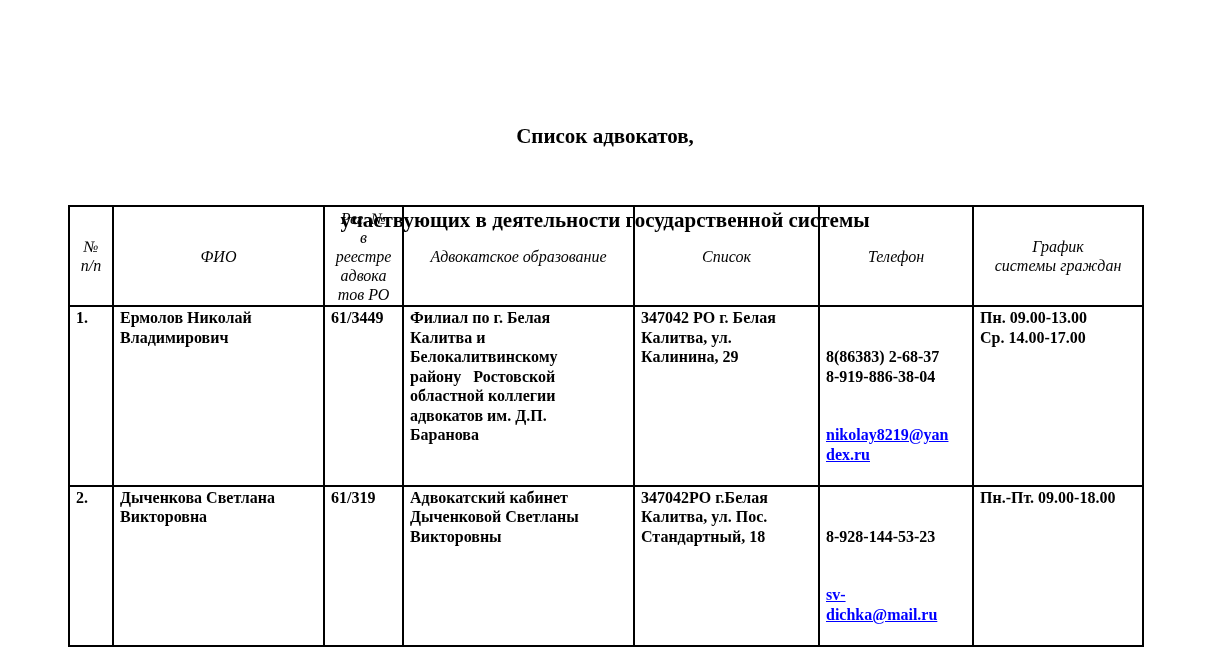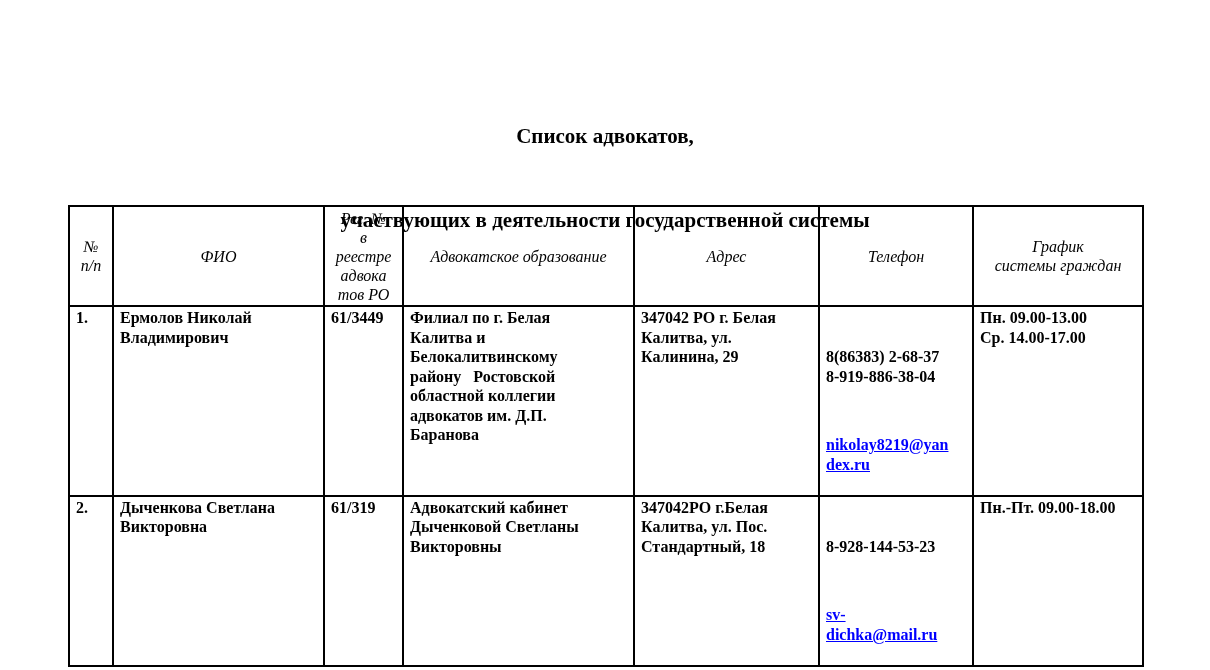--- a/index.html
+++ b/index.html
@@ -53,21 +53,20 @@
   td.c-reg{text-align:center;}
   tr.header-row{height:100px;}
   tr.row-1{height:139px;}
   tr.row-2{height:63px;}
   a.email{
     color:var(--link-color,#0000FF);
     font-weight:bold;
     white-space:pre-wrap;
     display:inline-block;
     word-break:break-word;
-    margin-top:10px;
   }
 </style>
 </head>
 <body>
 
 <div class="page">
 
   <div class="title">
     <div>Список адвокатов,</div>
     <div>участвующих в деятельности государственной системы</div>
@@ -87,21 +86,21 @@
       <tr class="header-row">
         <th>№
 п/п</th>
         <th>ФИО</th>
         <th>Рег. №
 в
 реестре
 адвока
 тов РО</th>
         <th>Адвокатское образование</th>
-        <th>Адрес</th>
+        <th>Список</th>
         <th>Телефон</th>
         <th>График
 системы граждан</th>
       </tr>
     </thead>
     <tbody>
       <tr class="row-1">
         <td class="c-num">1.</td>
         <td>Ермолов Николай
 Владимирович</td>

